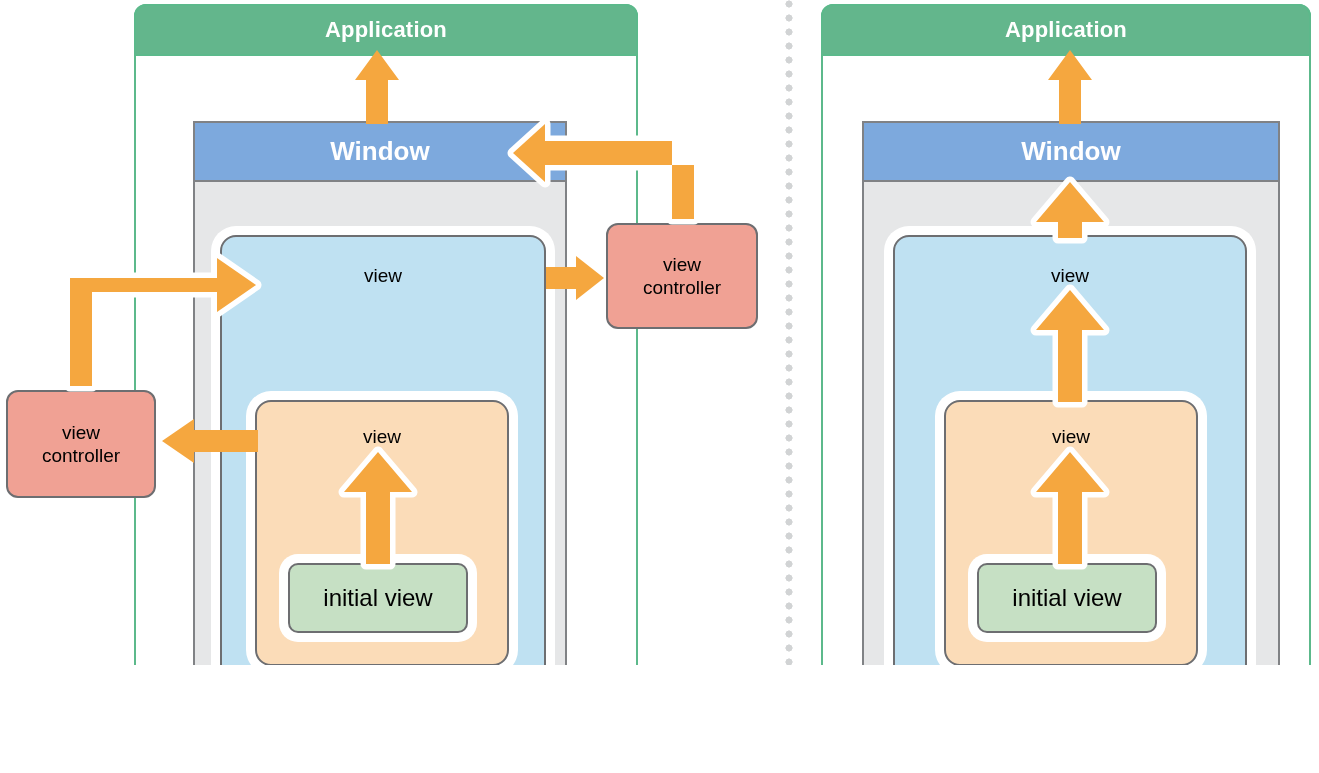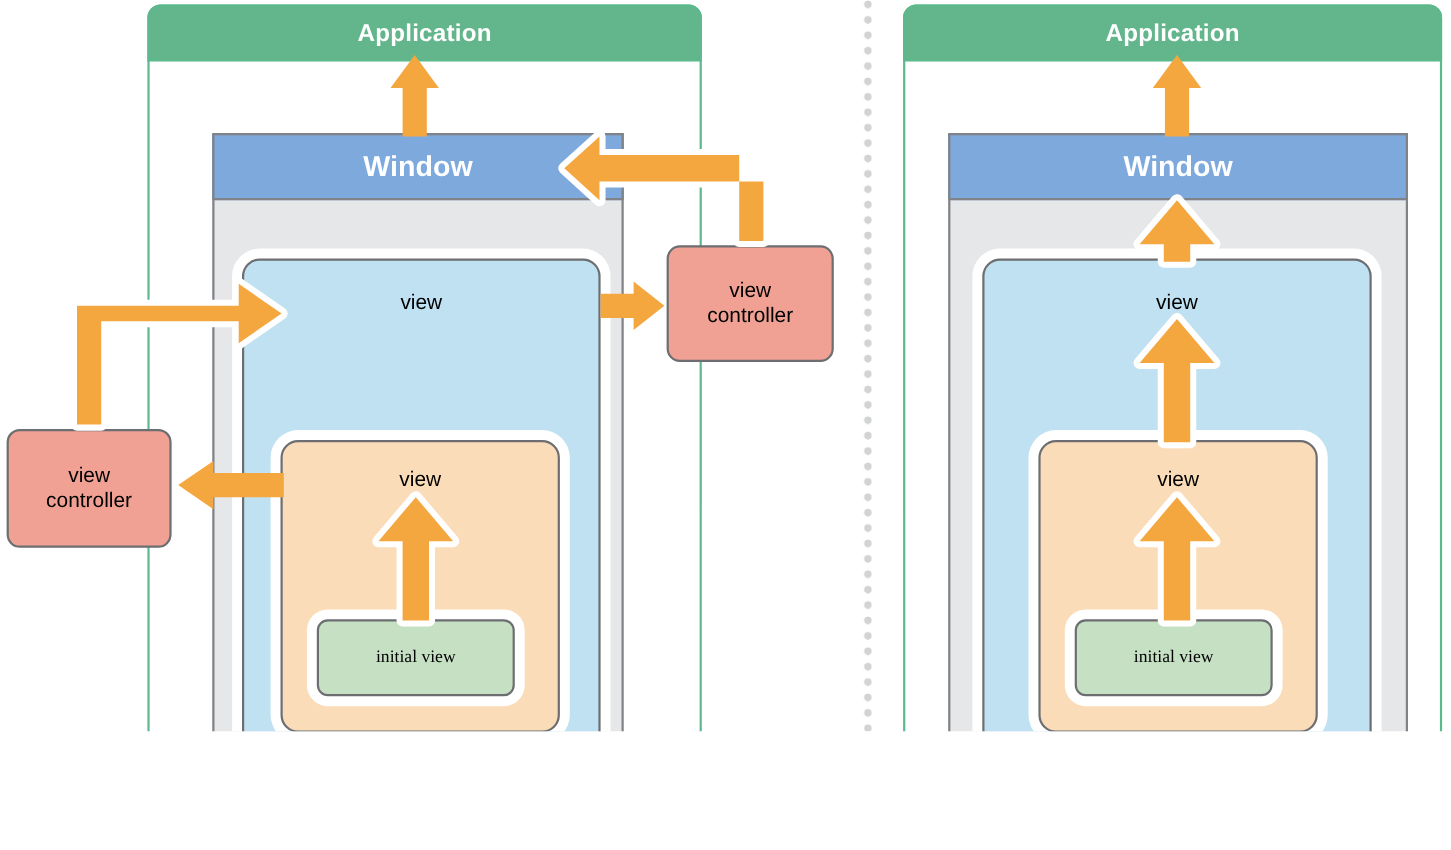--- a/index.html
+++ b/index.html
@@ -85,22 +85,21 @@
     text-align: center;
     color: #000000;
     font-size: 19px;
     font-weight: normal;
   }
   .green-label {
     position: absolute;
     left: 0; right: 0; top: 0; bottom: 0;
     display: flex; align-items: center; justify-content: center;
     color: #000000;
-    font-size: 16px;
-    font-family: Liberation Serif, serif;
+    font-size: 24px;
   }
 
   
   .vc-box {
     background: #f0a194;
     border: 2px solid #6d6e71;
     border-radius: 12px;
     box-sizing: border-box;
     display: flex;
     flex-direction: column;

